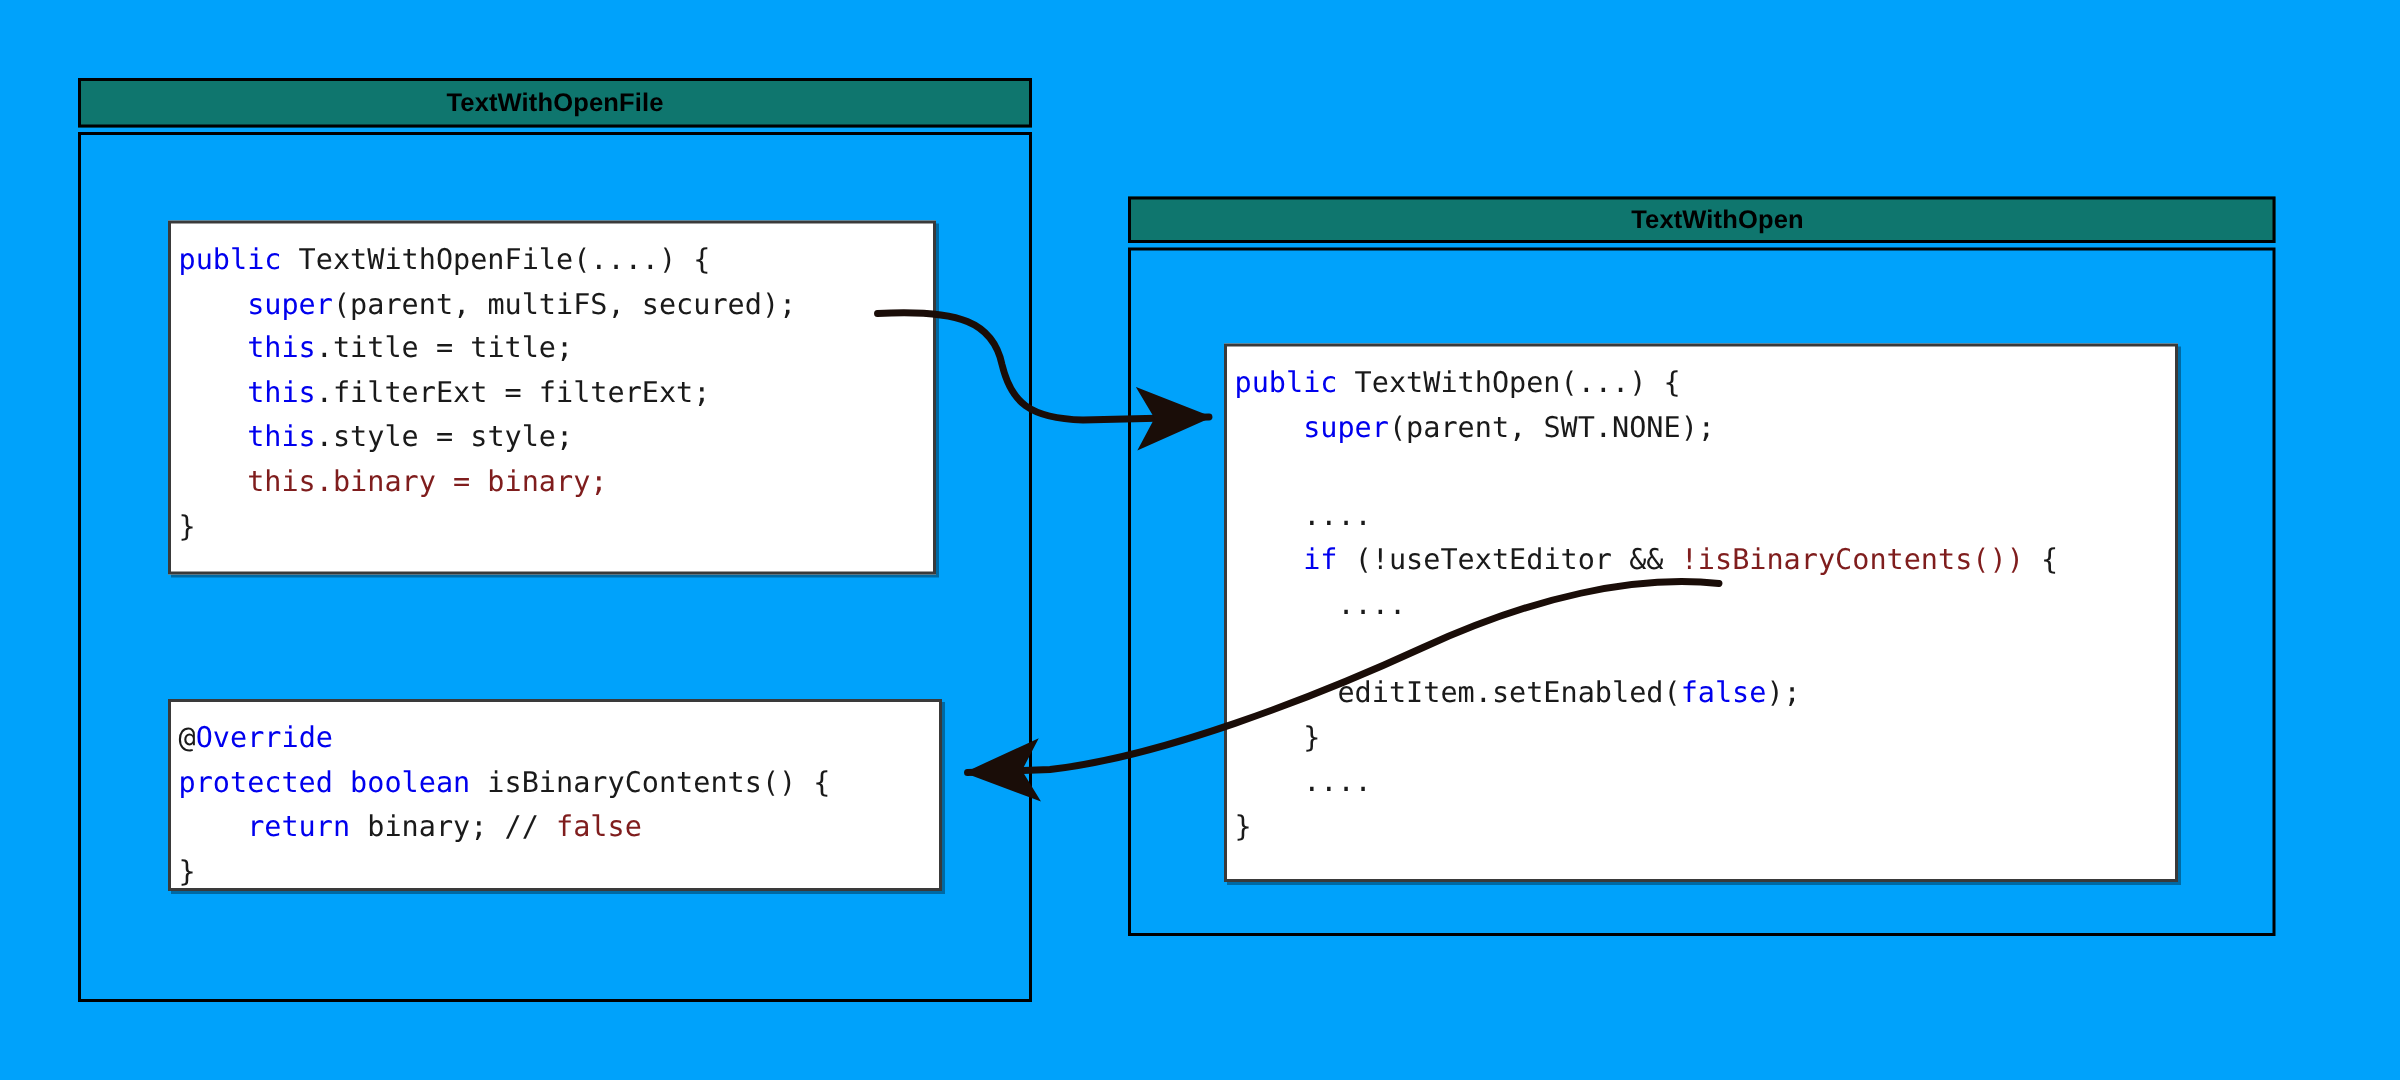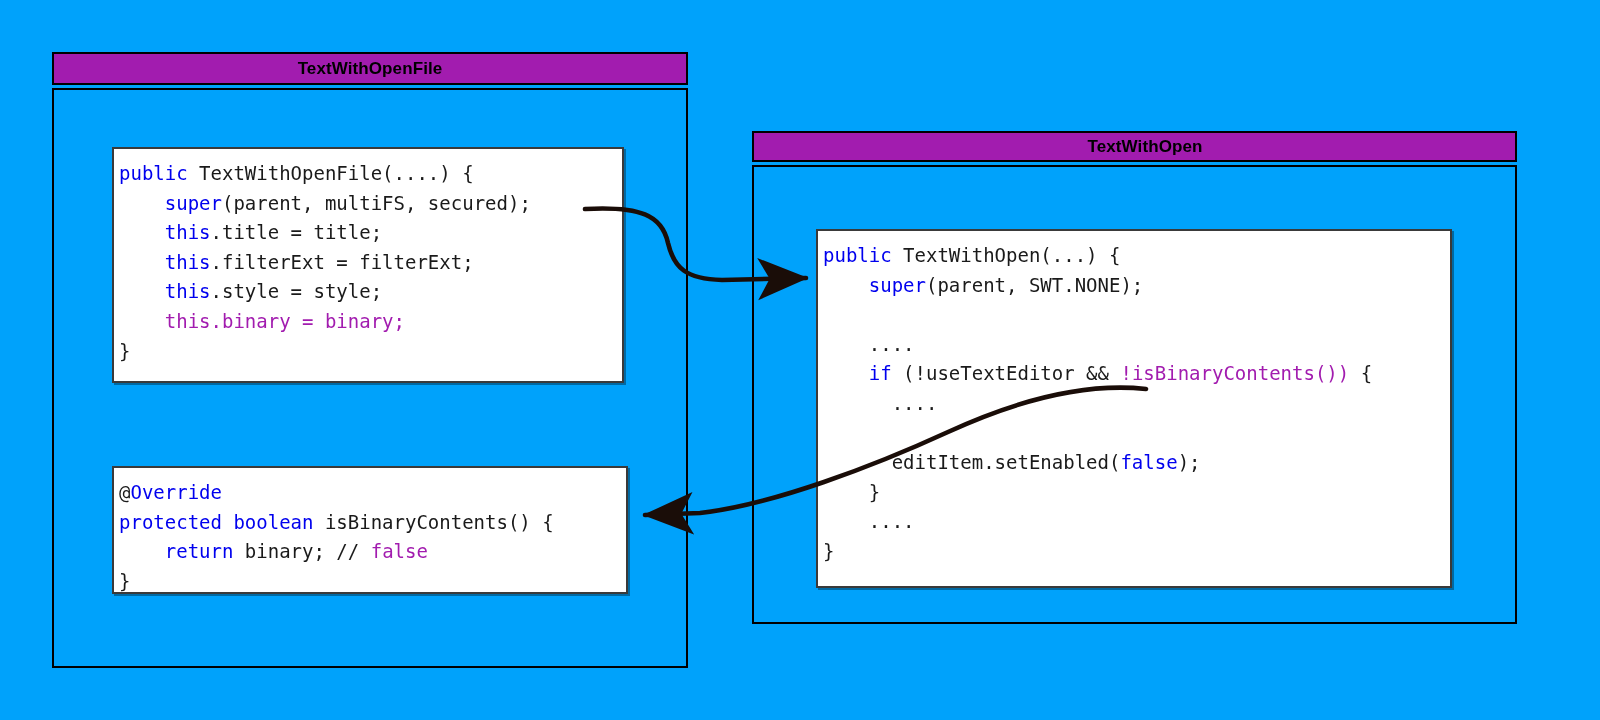--- a/index.html
+++ b/index.html
@@ -19,21 +19,21 @@
     position: absolute;
     left: 0; top: 0;
     width: 1600px; height: 720px;
   }
 
   
   .class-panel { position: absolute; }
 
   .class-header {
     position: absolute;
-    background: #a21caf;
+    background: #0f766e;
     border: 2px solid #000000;
     display: flex;
     align-items: center;
     justify-content: center;
     font-weight: bold;
     font-size: 17px;
     color: #000000;
     letter-spacing: 0.1px;
   }
 
@@ -54,21 +54,21 @@
     font-size: 19px;
     line-height: 29.6px;
     color: #1a1a1a;
     white-space: pre;
     overflow: hidden;
   }
 
   .code-line { white-space: pre; }
 
   .kw  { color: #0000ee; }
-  .red { color: #a21caf; }
+  .red { color: #7f1d1d; }
   .blk { color: #1a1a1a; }
 
   
   #arrows {
     position: absolute;
     left: 0; top: 0;
     width: 1600px; height: 720px;
     pointer-events: none;
   }
 </style>

